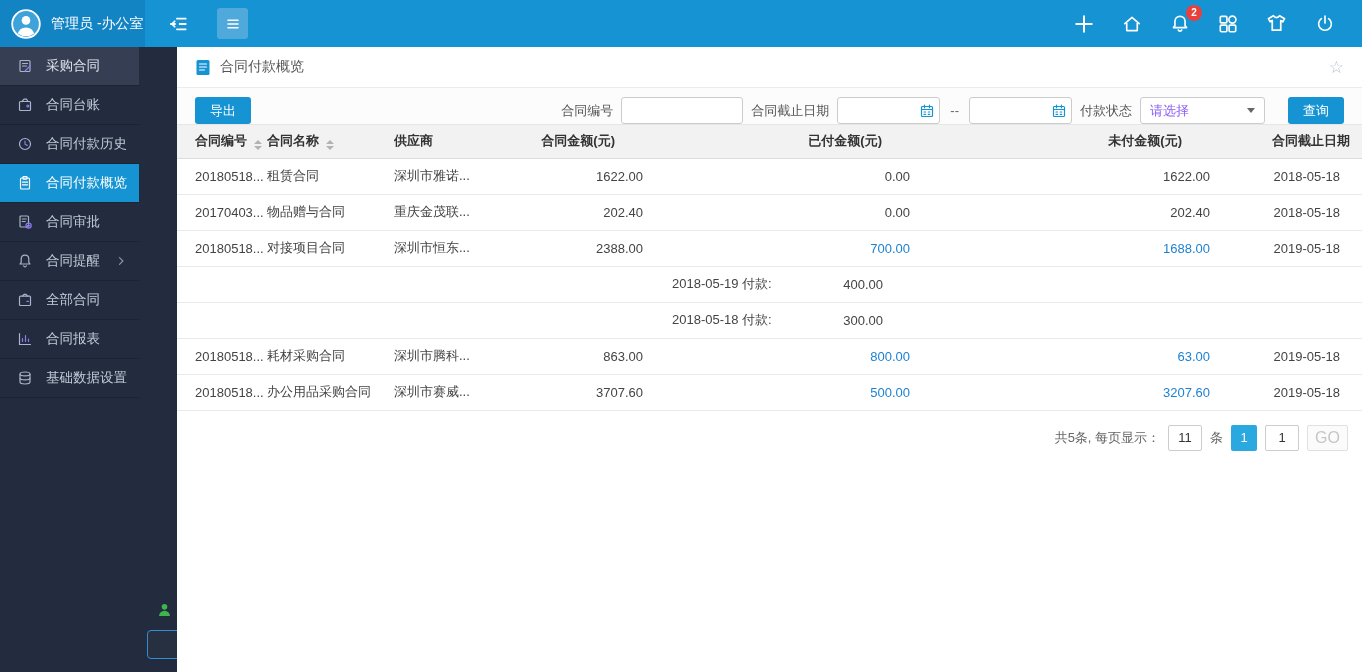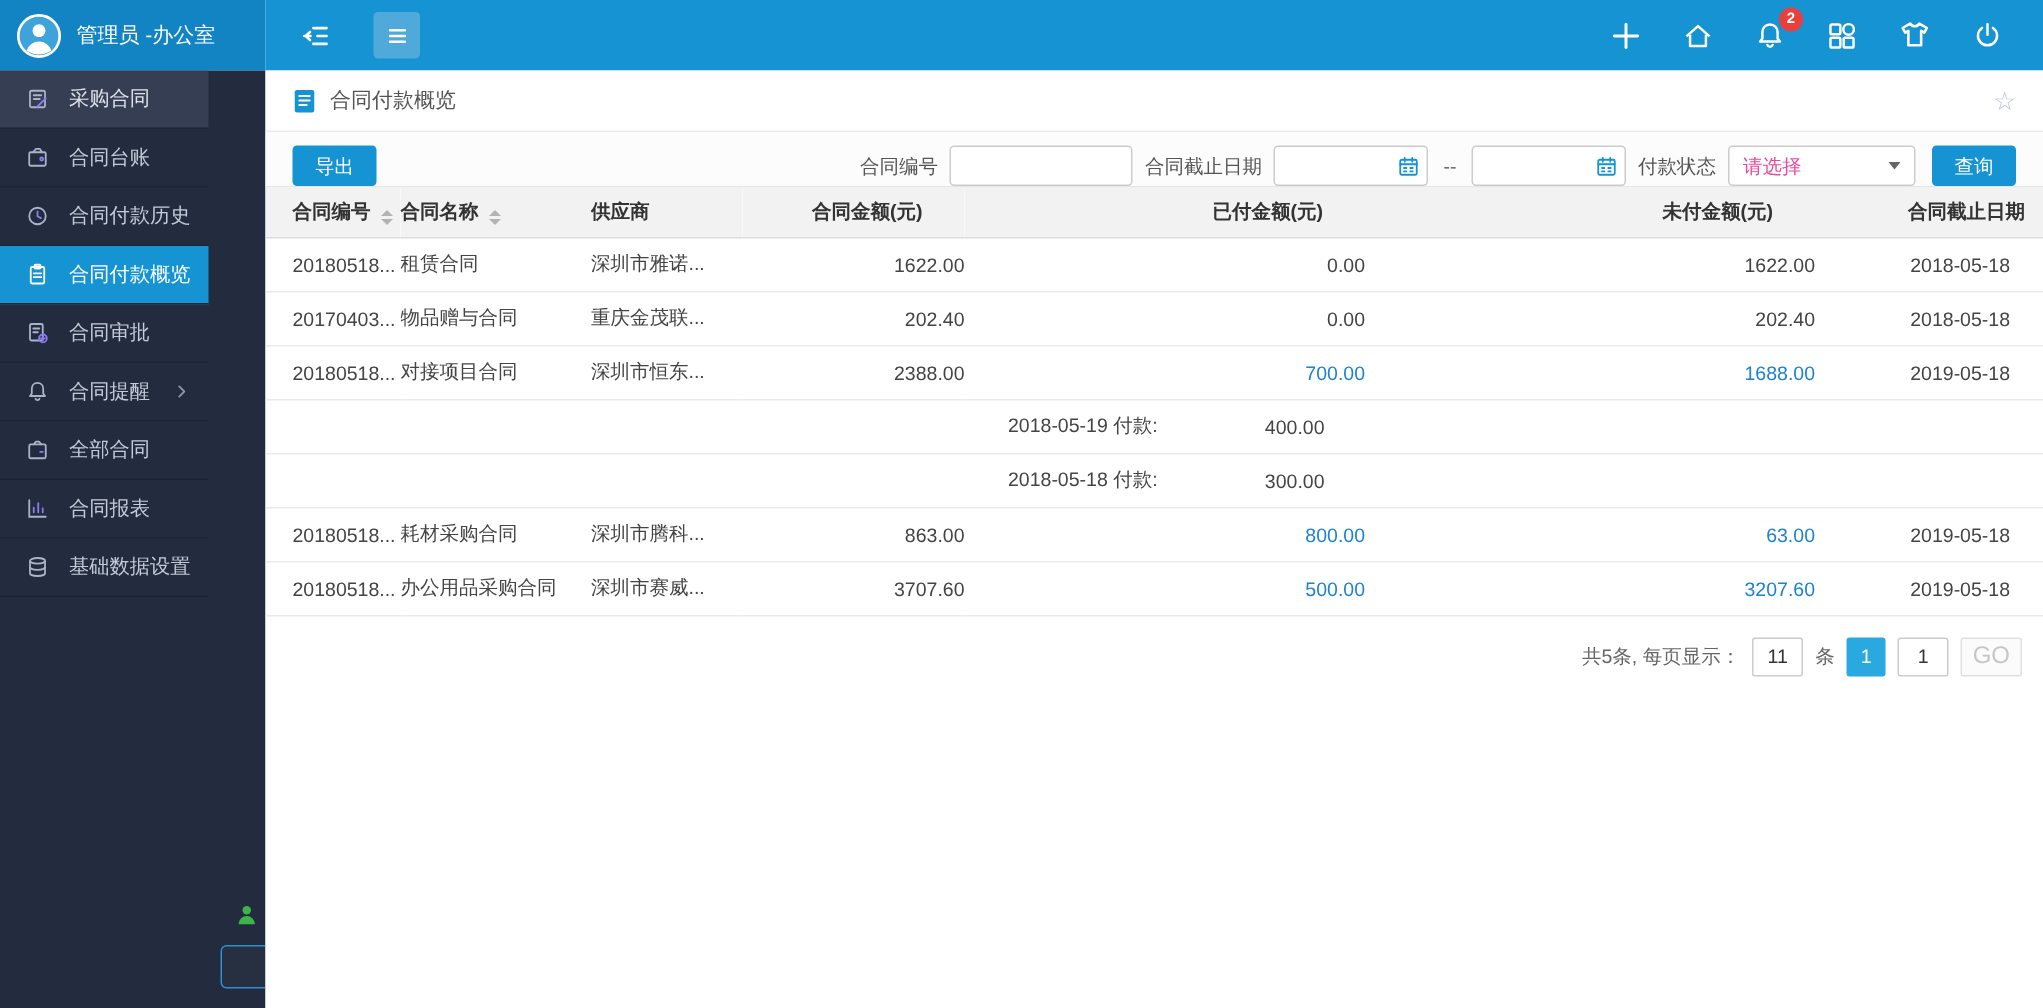--- a/index.html
+++ b/index.html
@@ -2,21 +2,21 @@
 <html><head>
 <meta charset="utf-8">
 <style>
   *{box-sizing:border-box;margin:0;padding:0}
   html,body{width:1362px;height:672px;overflow:hidden}
   body{font-family:"Liberation Sans","DejaVu Sans",sans-serif;background:#fff;font-size:13px}
   .app{width:1362px;height:672px;display:grid;grid-template-columns:177px 1185px;grid-template-rows:47px 625px}
 
   
   .topbar{grid-column:1/3;display:flex;height:47px}
-  .topbar-user{width:177px;background:#1283c3;display:flex;align-items:center;gap:10px;padding-left:11px;color:#fff;font-size:14px;flex:none}
+  .topbar-user{width:145px;background:#1283c3;display:flex;align-items:center;gap:10px;padding-left:11px;color:#fff;font-size:14px;flex:none}
   .topbar-main{flex:1;background:#1593d2;display:flex;align-items:center;color:#fff}
   .collapse-btn{margin:0 14px 0 22px;display:flex;cursor:pointer}
   .topnav{display:flex;align-items:center}
   .topnav-item{padding:0 16px;font-size:14px;cursor:pointer;white-space:nowrap}
   .more-btn{width:31px;height:31px;background:#4fa9da;border-radius:3px;display:flex;align-items:center;justify-content:center;margin-left:14px;cursor:pointer}
   .topbar-icons{margin-left:auto;display:flex;align-items:center;gap:26px;padding-right:26px}
   .icon-btn{position:relative;display:flex;cursor:pointer}
   .badge{position:absolute;top:-8px;right:-11px;background:#e9403d;color:#fff;font-size:10px;min-width:16px;height:16px;border-radius:8px;display:flex;align-items:center;justify-content:center;padding:0 3px;font-weight:bold}
 
   
@@ -43,23 +43,23 @@
   .filter-bar{height:37px;display:flex;align-items:flex-end;padding:0 18px 0 18px;border-bottom:1px solid #e6e6e6;background:#fcfcfc;color:#555;flex:none}
   .btn-primary{background:#1593d2;color:#fff;border:none;border-radius:3px;height:27px;padding:0 15px;font-size:13px;cursor:pointer;font-family:inherit}
   .filters{margin-left:auto;display:flex;align-items:center;gap:8px}
   .filters label{font-size:13px;color:#555;white-space:nowrap}
   .txt-input{height:27px;border:1px solid #ccc;border-radius:3px;padding:0 6px;font-size:13px;color:#333;outline:none;background:#fff}
   .inp-contract{width:122px}
   .date-wrap{position:relative;display:flex;align-items:center}
   .date-wrap .txt-input{width:103px;padding-right:26px}
   .cal{position:absolute;right:6px;display:flex;cursor:pointer}
   .range-sep{color:#666;margin:0 2px}
-  .select{width:125px;height:27px;border:1px solid #ccc;border-radius:3px;background:#fff;display:flex;align-items:center;padding:0 9px;color:#ec4899;cursor:pointer}
+  .select{width:125px;height:27px;border:1px solid #ccc;border-radius:3px;background:#fff;display:flex;align-items:center;padding:0 9px;color:#8b5cf6;cursor:pointer}
   .select .arrow{margin-left:auto;width:0;height:0;border-left:4.5px solid transparent;border-right:4.5px solid transparent;border-top:5px solid #666}
-  .btn-query{margin-left:3px}
+  .btn-query{margin-left:15px}
 
   
   table{width:100%;border-collapse:collapse;table-layout:fixed;font-size:13px;flex:none}
   thead th{background:#f2f2f2;height:33px;font-weight:bold;color:#333;text-align:left;border-bottom:1px solid #dcdcdc;white-space:nowrap;overflow:hidden}
   th:first-child,td:first-child{padding-left:18px}
   th.num{text-align:right;padding-right:28px}
   th.date{text-align:right;padding-right:12px}
   tbody td{height:36px;border-bottom:1px solid #eaeaea;color:#444;white-space:nowrap;overflow:hidden}
   td.num{text-align:right}
   td.date{text-align:right;padding-right:22px}

